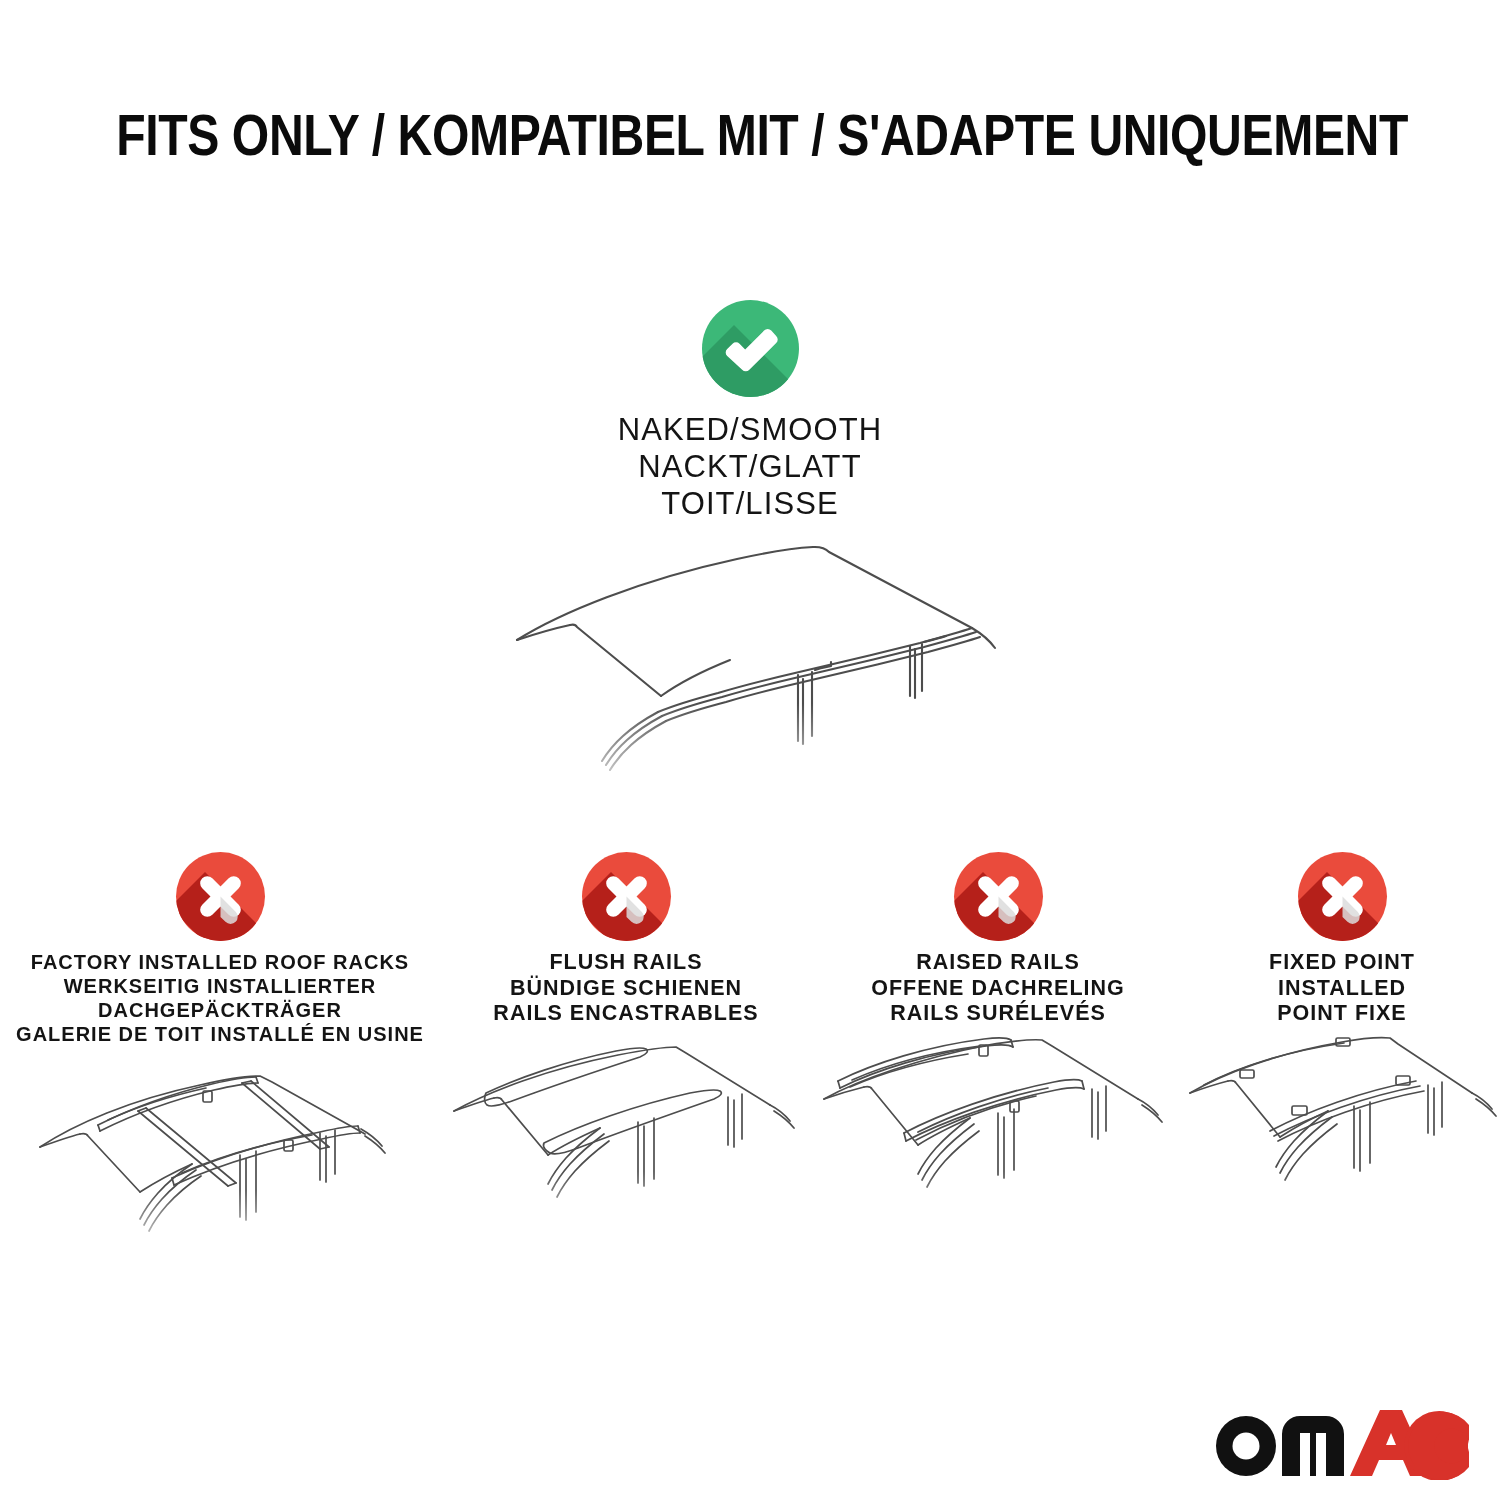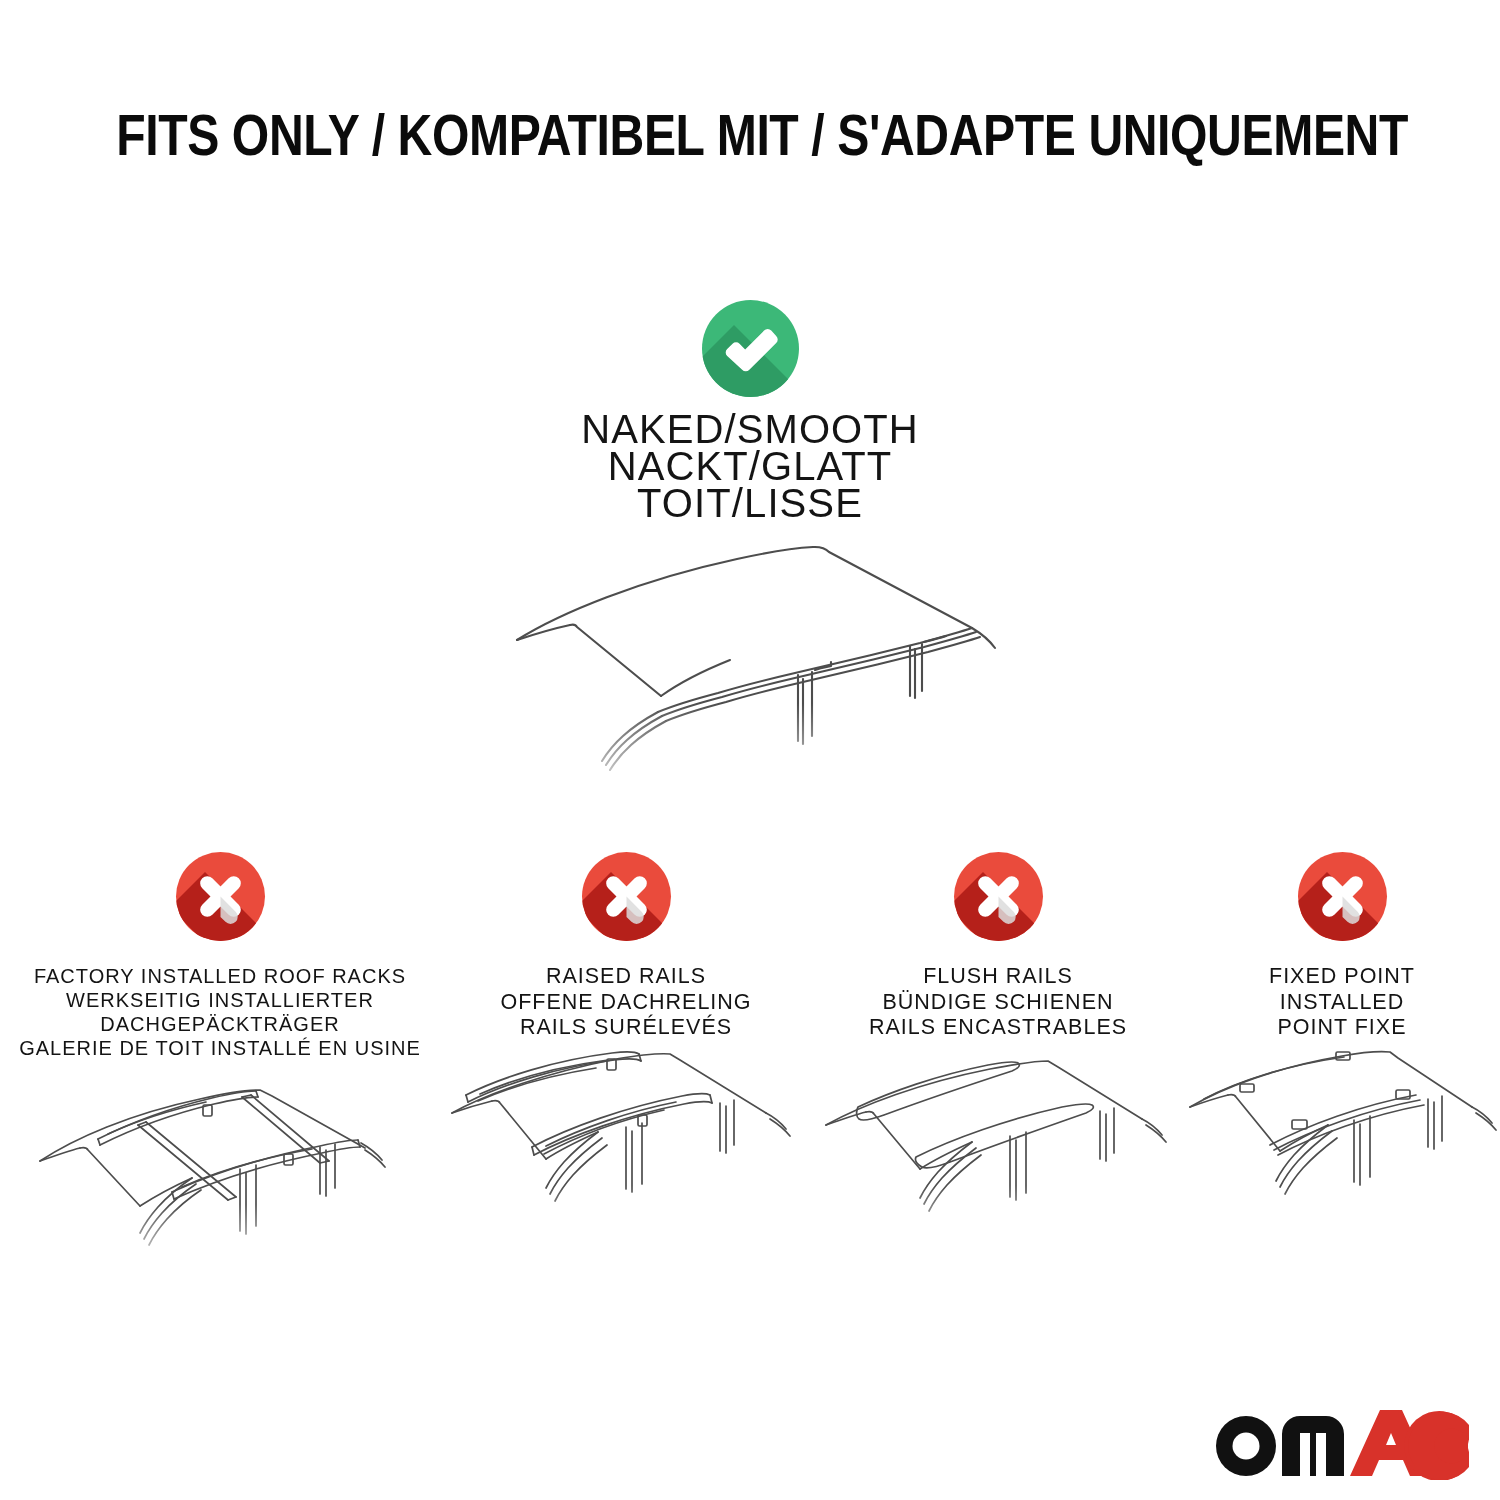--- a/index.html
+++ b/index.html
@@ -93,21 +93,21 @@
     top: 0;
     width: 100%;
     height: 100%;
   }
 
   .cap-label {
     margin-top: 14px;
     text-align: center;
     font-family: "Liberation Sans", sans-serif;
     font-weight: 300;
-    font-size: 40px;
+    font-size: 31px;
     line-height: 37px;
     letter-spacing: 1.1px;
     color: #141414;
     white-space: pre-line;
   }
 
   .hero-art {
     margin-top: 14px;
     width: 100%;
     display: flex;
@@ -130,24 +130,25 @@
     display: flex;
     flex-direction: column;
     align-items: center;
   }
   .col-1 { width: 440px; }
   .col-2 { width: 372px; }
   .col-3 { width: 372px; }
   .col-4 { width: 316px; }
 
   .col .cap-label {
-    margin-top: 23px;
+    margin-top: 9px;
     font-size: 21.5px;
     line-height: 25.5px;
     letter-spacing: 1.0px;
+    font-weight: bold;
   }
   .col-1 .cap-label { font-size: 20px; line-height: 24px; }
 
   .col-art {
     margin-top: 6px;
     width: 100%;
     display: flex;
     justify-content: center;
   }
   .col-art svg { display: block; }
@@ -297,20 +298,75 @@
           <path d="M181 124 C169 132 157 142 147 153 C139 162 133 171 129 179"></path>
           <path d="M341 77 C350 82 357 88 362 94"></path>
           <path d="M345 84 C353 89 360 95 365 101"></path>
 
           <path d="M220 103 L220 165"></path>
             <path d="M226 107 L226 168"></path>
           <path d="M236 99 L236 160"></path>
           <path d="M300 81 L300 128"></path>
             <path d="M306 84 L306 130"></path>
           <path d="M315 78 L315 122"></path>
+        </g>
+      </svg>
+    </div>
+  </div>
+
+  <div class="col col-2">
+    <div class="badge red">
+      <div class="shadow"></div>
+      <svg viewBox="0 0 100 100" aria-hidden="true">
+        <g fill="#ffffff">
+          <rect x="21" y="42" width="58" height="16" rx="8" transform="rotate(45 50 50)"></rect>
+          <rect x="21" y="42" width="58" height="16" rx="8" transform="rotate(-45 50 50)"></rect>
+        </g>
+        <path d="M50 50 l17 17 a8 8 0 0 1 -11.4 11.4 L50 73 Z" fill="#dcdcdc" opacity="0.85"></path>
+      </svg>
+    </div>
+    <div class="cap-label">FLUSH RAILS
+BÜNDIGE SCHIENEN
+RAILS ENCASTRABLES</div>
+    <div class="col-art">
+      <svg width="372" height="210" viewBox="0 0 372 210" aria-hidden="true">
+        <defs>
+          <linearGradient id="f2" x1="0" y1="0" x2="0" y2="1">
+            <stop offset="0%" stop-color="#fff" stop-opacity="1"></stop>
+            <stop offset="66%" stop-color="#fff" stop-opacity="1"></stop>
+            <stop offset="100%" stop-color="#fff" stop-opacity="0"></stop>
+          </linearGradient>
+          <mask id="m2">
+              <rect width="372" height="210" fill="url(#f2)"></rect>
+            </mask>
+        </defs>
+        <g mask="url(#m2)" fill="none" stroke="#4d4d4d" stroke-width="1.7" stroke-linecap="round" stroke-linejoin="round">
+          <path d="M14 78 C50 58 108 36 178 22 C204 17 224 14 236 14 L246 20 L330 72"></path>
+          <path d="M14 78 C28 73 42 68 54 65"></path>
+          <path d="M54 65 C59 64 61 65 62 67 L108 122"></path>
+          <path d="M108 122 C122 113 140 104 160 95"></path>
+
+          <path d="M46 60 C78 45 126 28 176 18 C192 15 202 14 206 16 C209 18 207 21 200 24
+                   C160 37 110 54 72 68 C58 73 50 74 47 72 C44 70 44 64 46 60 Z"></path>
+
+          <path d="M104 110 C140 92 196 72 250 60 C266 57 276 56 280 58 C283 60 281 63 274 66
+                   C234 80 180 99 138 115 C122 121 114 122 110 120 C106 118 102 114 104 110 Z"></path>
+
+          <path d="M160 95 C148 104 136 114 126 125 C118 134 112 143 108 151"></path>
+          <path d="M164 101 C152 110 140 120 130 131 C122 140 116 149 112 157"></path>
+          <path d="M169 108 C157 117 145 127 135 138 C127 147 121 156 117 164"></path>
+          <path d="M330 72 C338 76 345 82 350 88"></path>
+          <path d="M334 78 C342 83 349 89 354 95"></path>
+
+          <path d="M198 89 L198 150"></path>
+            <path d="M204 93 L204 153"></path>
+          <path d="M214 85 L214 146"></path>
+          <path d="M288 64 L288 112"></path>
+            <path d="M294 67 L294 114"></path>
+          <path d="M302 61 L302 106"></path>
         </g>
       </svg>
     </div>
   </div>
 
   <div class="col col-3">
     <div class="badge red">
       <div class="shadow"></div>
       <svg viewBox="0 0 100 100" aria-hidden="true">
         <g fill="#ffffff">
@@ -367,75 +423,20 @@
             <path d="M192 84 L192 145"></path>
           <path d="M202 76 L202 137"></path>
           <path d="M280 56 L280 104"></path>
             <path d="M286 59 L286 106"></path>
           <path d="M294 53 L294 98"></path>
         </g>
       </svg>
     </div>
   </div>
 
-  <div class="col col-2">
-    <div class="badge red">
-      <div class="shadow"></div>
-      <svg viewBox="0 0 100 100" aria-hidden="true">
-        <g fill="#ffffff">
-          <rect x="21" y="42" width="58" height="16" rx="8" transform="rotate(45 50 50)"></rect>
-          <rect x="21" y="42" width="58" height="16" rx="8" transform="rotate(-45 50 50)"></rect>
-        </g>
-        <path d="M50 50 l17 17 a8 8 0 0 1 -11.4 11.4 L50 73 Z" fill="#dcdcdc" opacity="0.85"></path>
-      </svg>
-    </div>
-    <div class="cap-label">FLUSH RAILS
-BÜNDIGE SCHIENEN
-RAILS ENCASTRABLES</div>
-    <div class="col-art">
-      <svg width="372" height="210" viewBox="0 0 372 210" aria-hidden="true">
-        <defs>
-          <linearGradient id="f2" x1="0" y1="0" x2="0" y2="1">
-            <stop offset="0%" stop-color="#fff" stop-opacity="1"></stop>
-            <stop offset="66%" stop-color="#fff" stop-opacity="1"></stop>
-            <stop offset="100%" stop-color="#fff" stop-opacity="0"></stop>
-          </linearGradient>
-          <mask id="m2">
-              <rect width="372" height="210" fill="url(#f2)"></rect>
-            </mask>
-        </defs>
-        <g mask="url(#m2)" fill="none" stroke="#4d4d4d" stroke-width="1.7" stroke-linecap="round" stroke-linejoin="round">
-          <path d="M14 78 C50 58 108 36 178 22 C204 17 224 14 236 14 L246 20 L330 72"></path>
-          <path d="M14 78 C28 73 42 68 54 65"></path>
-          <path d="M54 65 C59 64 61 65 62 67 L108 122"></path>
-          <path d="M108 122 C122 113 140 104 160 95"></path>
-
-          <path d="M46 60 C78 45 126 28 176 18 C192 15 202 14 206 16 C209 18 207 21 200 24
-                   C160 37 110 54 72 68 C58 73 50 74 47 72 C44 70 44 64 46 60 Z"></path>
-
-          <path d="M104 110 C140 92 196 72 250 60 C266 57 276 56 280 58 C283 60 281 63 274 66
-                   C234 80 180 99 138 115 C122 121 114 122 110 120 C106 118 102 114 104 110 Z"></path>
-
-          <path d="M160 95 C148 104 136 114 126 125 C118 134 112 143 108 151"></path>
-          <path d="M164 101 C152 110 140 120 130 131 C122 140 116 149 112 157"></path>
-          <path d="M169 108 C157 117 145 127 135 138 C127 147 121 156 117 164"></path>
-          <path d="M330 72 C338 76 345 82 350 88"></path>
-          <path d="M334 78 C342 83 349 89 354 95"></path>
-
-          <path d="M198 89 L198 150"></path>
-            <path d="M204 93 L204 153"></path>
-          <path d="M214 85 L214 146"></path>
-          <path d="M288 64 L288 112"></path>
-            <path d="M294 67 L294 114"></path>
-          <path d="M302 61 L302 106"></path>
-        </g>
-      </svg>
-    </div>
-  </div>
-
   <div class="col col-4">
     <div class="badge red">
       <div class="shadow"></div>
       <svg viewBox="0 0 100 100" aria-hidden="true">
         <g fill="#ffffff">
           <rect x="21" y="42" width="58" height="16" rx="8" transform="rotate(45 50 50)"></rect>
           <rect x="21" y="42" width="58" height="16" rx="8" transform="rotate(-45 50 50)"></rect>
         </g>
         <path d="M50 50 l17 17 a8 8 0 0 1 -11.4 11.4 L50 73 Z" fill="#dcdcdc" opacity="0.85"></path>
       </svg>

